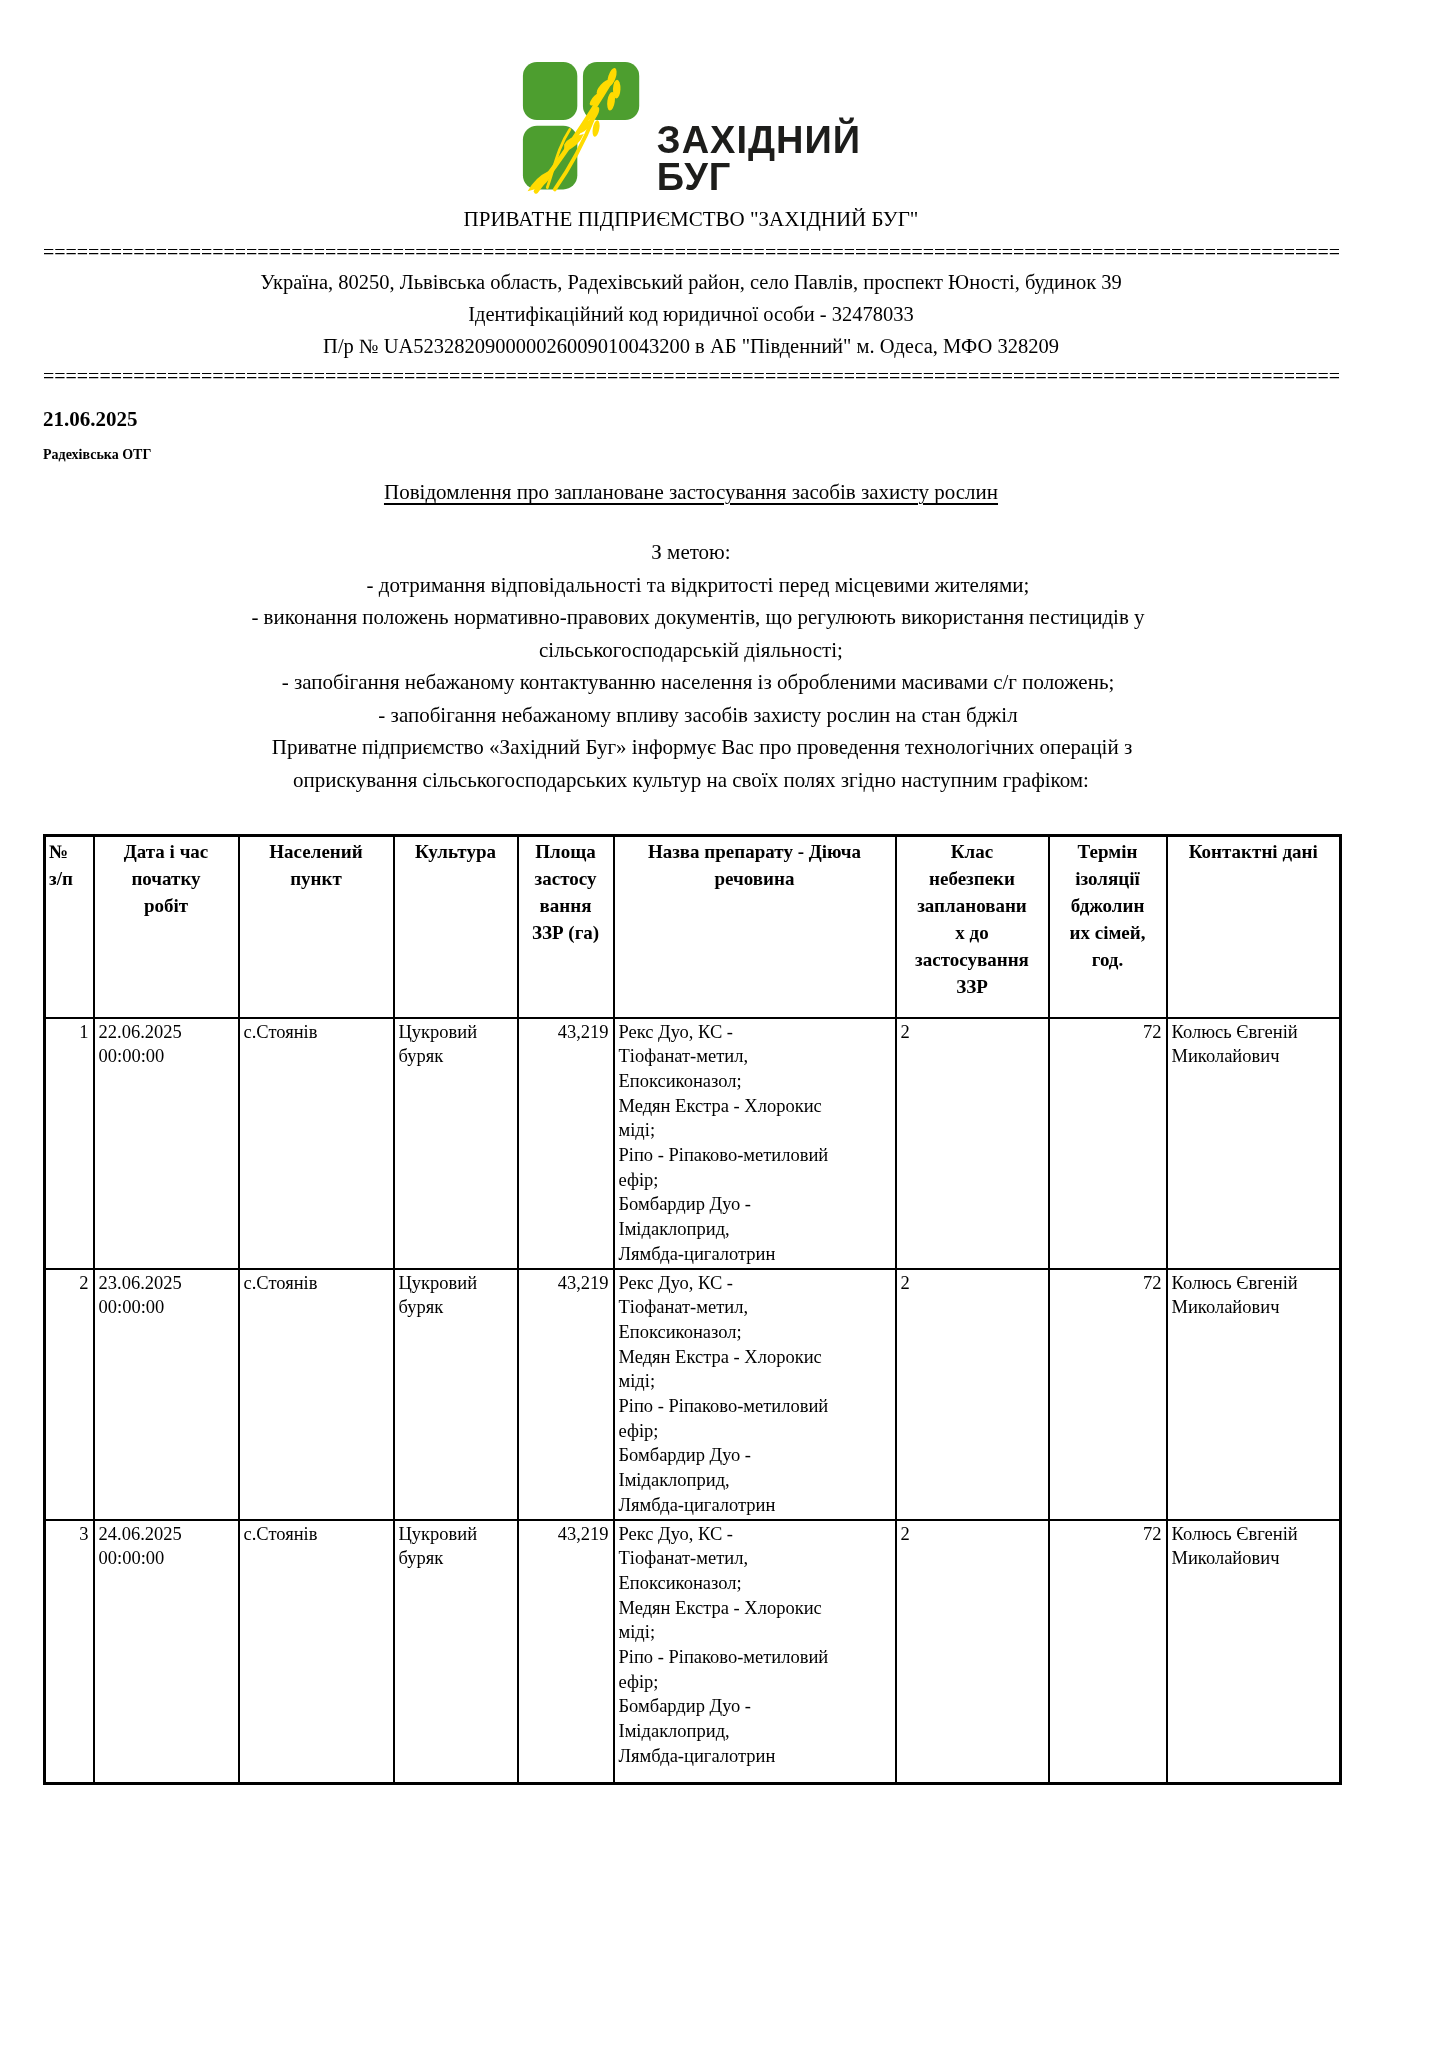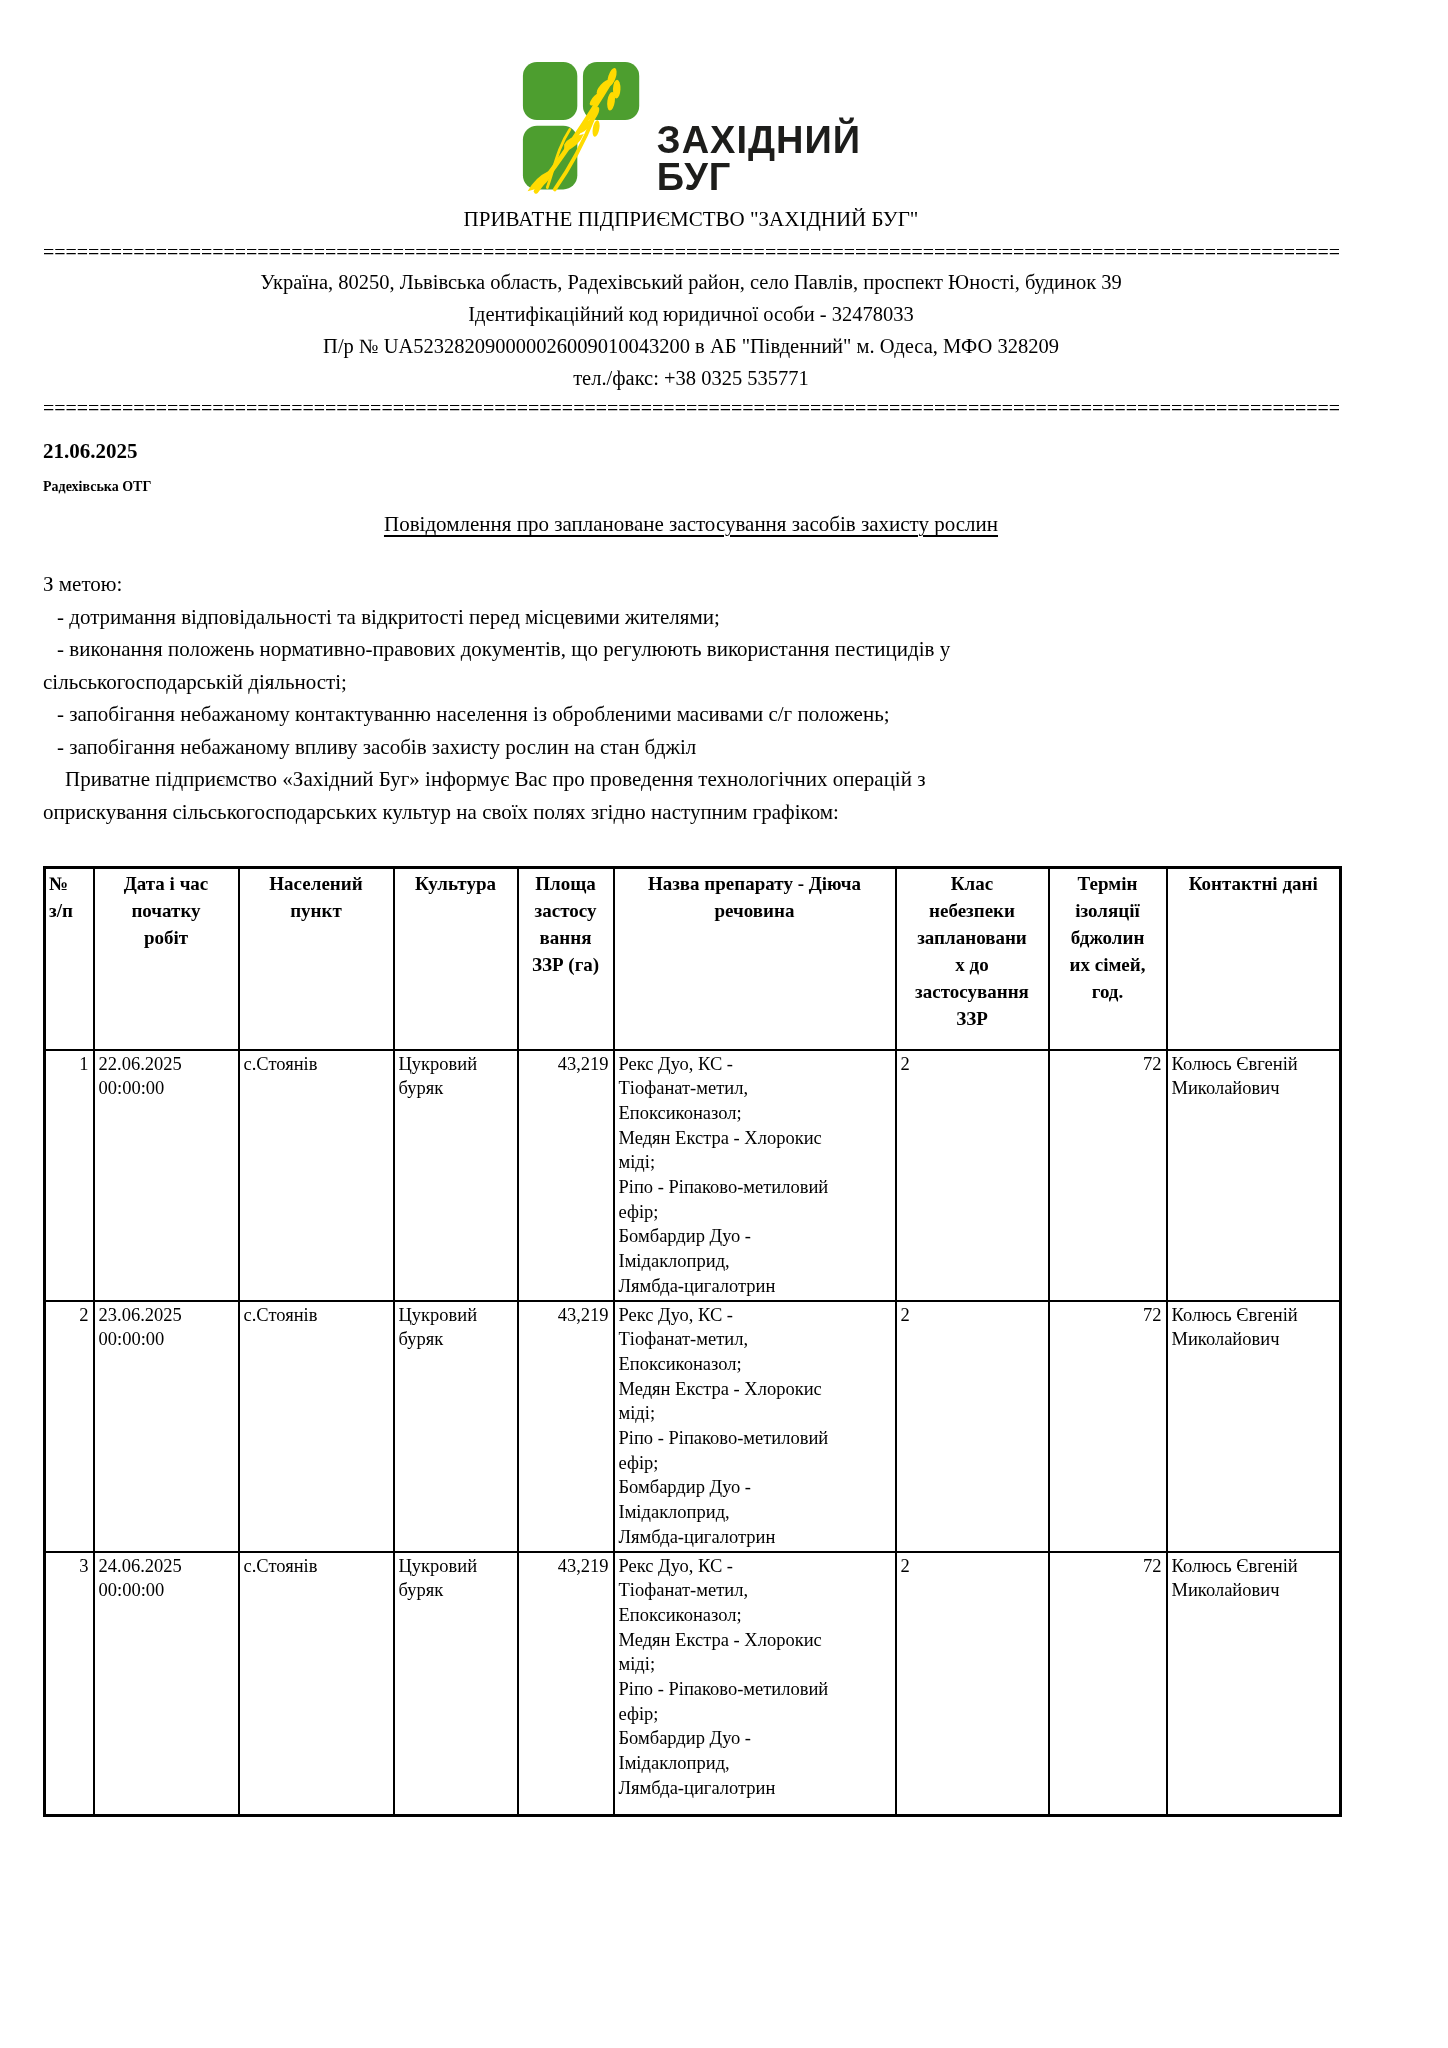--- a/index.html
+++ b/index.html
@@ -21,21 +21,21 @@
   .sep.sep2{margin-top:6px;}
   .addr-block{margin-top:6px;text-align:center;font-size:20.5px;line-height:32px;}
 
   
   .doc-date{margin-top:22px;font-weight:bold;font-size:21px;line-height:26px;}
   .doc-addressee{margin-top:10px;font-weight:bold;font-size:14px;line-height:26px;}
   .doc-title{margin-top:10px;text-align:center;font-size:21px;line-height:28px;}
   .doc-title span{text-decoration:underline;text-underline-offset:4px;}
 
   
-  .doc-body{margin-top:30px;font-size:21px;line-height:32.5px;}
+  .doc-body{margin-top:30px;font-size:21px;line-height:32.5px;text-align:center;}
   .doc-body p{margin:0;white-space:pre-line;}
   .purpose-item{text-indent:14px;}
   .intro{text-indent:22px;}
 
   
   table.schedule{margin-top:38px;border-collapse:collapse;table-layout:fixed;width:1296px;
     border:3px solid #000;}
   table.schedule th,table.schedule td{border:2px solid #000;vertical-align:top;
     padding:1px 4px;box-sizing:border-box;overflow:hidden;}
   table.schedule th{font-weight:bold;font-size:19px;line-height:27px;
@@ -85,21 +85,20 @@
         </div>
       </div>
 
       <div class="company-title">ПРИВАТНЕ ПІДПРИЄМСТВО "ЗАХІДНИЙ БУГ"</div>
       <div class="sep">======================================================================================================================================================</div>
 
       <div class="addr-block">
         <div>Україна, 80250, Львівська область, Радехівський район, село Павлів, проспект Юності, будинок 39</div>
         <div>Ідентифікаційний код юридичної особи - 32478033</div>
         <div>П/р № UA523282090000026009010043200 в АБ "Південний" м. Одеса, МФО 328209</div>
-        <div>тел./факс: +38 0325 535771</div>
       </div>
       <div class="sep sep2">======================================================================================================================================================</div>
     </header>
 
     <div class="doc-date">21.06.2025</div>
     <div class="doc-addressee">Радехівська ОТГ</div>
     <div class="doc-title">
       <span>Повідомлення про заплановане застосування засобів захисту рослин</span>
     </div>
 

